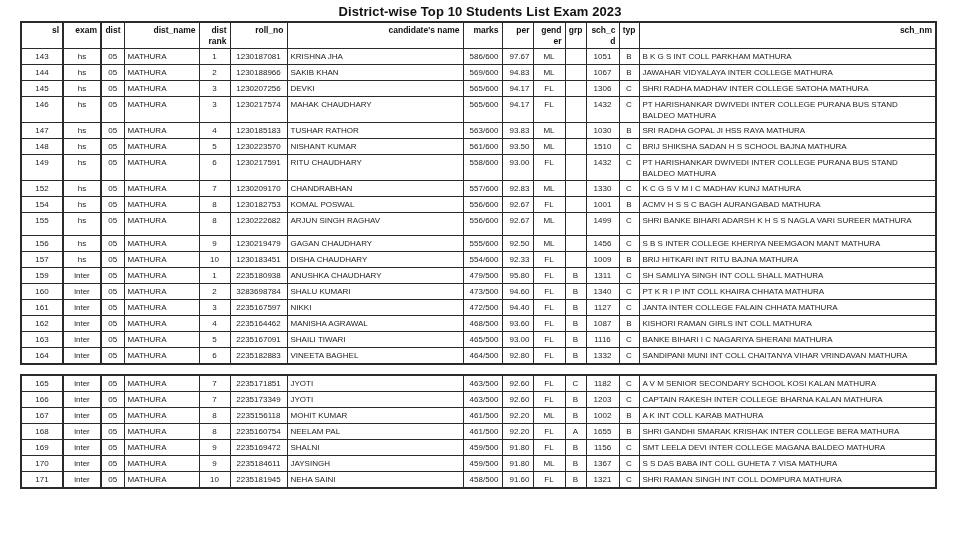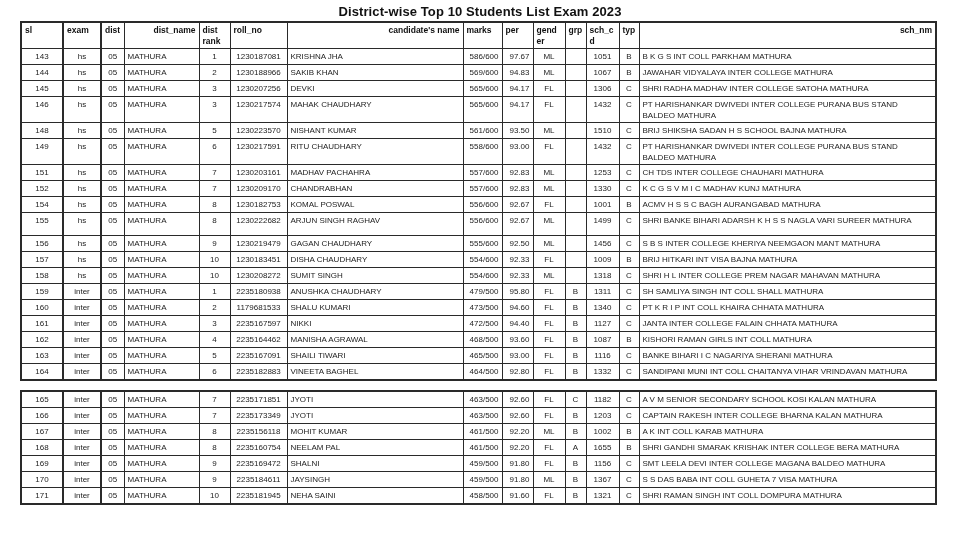--- a/index.html
+++ b/index.html
@@ -22,21 +22,21 @@
   .report td, .report th {
     border:1px solid #2a2a2a;
     font-size:8px; line-height:11px;
     padding:2px 3px 1px 3px;
     height:12px;
     vertical-align:top;
     overflow:hidden;
     word-wrap:break-word;
   }
   .report th {
-    font-size:8.5px; font-weight:bold; text-align:left;
+    font-size:8.5px; font-weight:bold; text-align:right;
     vertical-align:top; color:#111;
   }
   
   .report td:nth-child(2), .report th:nth-child(2),
   .report td:nth-child(3), .report th:nth-child(3) { border-left-width:2px; }
   
   .al-c { text-align:center; }
   .al-l { text-align:left; }
   .al-r { text-align:right;margin-top:41px; }
   .report th.al-l { text-align:right; }
@@ -141,20 +141,36 @@
         <td class="al-l">MAHAK CHAUDHARY</td>
         <td class="al-r">565/600</td>
         <td class="al-r">94.17</td>
         <td class="al-c">FL</td>
         <td class="al-c"></td>
         <td class="al-c">1432</td>
         <td class="al-c">C</td>
         <td class="al-l">PT HARISHANKAR DWIVEDI INTER COLLEGE PURANA BUS STAND BALDEO MATHURA</td>
       </tr>
       <tr>
+        <td class="al-c">147</td>
+        <td class="al-c">hs</td>
+        <td class="al-c">05</td>
+        <td class="al-l">MATHURA</td>
+        <td class="al-c">4</td>
+        <td class="al-c">1230185183</td>
+        <td class="al-l">TUSHAR RATHOR</td>
+        <td class="al-r">563/600</td>
+        <td class="al-r">93.83</td>
+        <td class="al-c">ML</td>
+        <td class="al-c"></td>
+        <td class="al-c">1030</td>
+        <td class="al-c">B</td>
+        <td class="al-l">SRI RADHA GOPAL JI HSS RAYA MATHURA</td>
+      </tr>
+      <tr>
         <td class="al-c">148</td>
         <td class="al-c">hs</td>
         <td class="al-c">05</td>
         <td class="al-l">MATHURA</td>
         <td class="al-c">5</td>
         <td class="al-c">1230223570</td>
         <td class="al-l">NISHANT KUMAR</td>
         <td class="al-r">561/600</td>
         <td class="al-r">93.50</td>
         <td class="al-c">ML</td>
@@ -173,36 +189,20 @@
         <td class="al-l">RITU CHAUDHARY</td>
         <td class="al-r">558/600</td>
         <td class="al-r">93.00</td>
         <td class="al-c">FL</td>
         <td class="al-c"></td>
         <td class="al-c">1432</td>
         <td class="al-c">C</td>
         <td class="al-l">PT HARISHANKAR DWIVEDI INTER COLLEGE PURANA BUS STAND BALDEO MATHURA</td>
       </tr>
       <tr>
-        <td class="al-c">151</td>
-        <td class="al-c">hs</td>
-        <td class="al-c">05</td>
-        <td class="al-l">MATHURA</td>
-        <td class="al-c">7</td>
-        <td class="al-c">1230203161</td>
-        <td class="al-l">MADHAV PACHAHRA</td>
-        <td class="al-r">557/600</td>
-        <td class="al-r">92.83</td>
-        <td class="al-c">ML</td>
-        <td class="al-c"></td>
-        <td class="al-c">1253</td>
-        <td class="al-c">C</td>
-        <td class="al-l">CH TDS INTER COLLEGE CHAUHARI MATHURA</td>
-      </tr>
-      <tr>
         <td class="al-c">152</td>
         <td class="al-c">hs</td>
         <td class="al-c">05</td>
         <td class="al-l">MATHURA</td>
         <td class="al-c">7</td>
         <td class="al-c">1230209170</td>
         <td class="al-l">CHANDRABHAN</td>
         <td class="al-r">557/600</td>
         <td class="al-r">92.83</td>
         <td class="al-c">ML</td>
@@ -266,37 +266,21 @@
         <td class="al-l">MATHURA</td>
         <td class="al-c">10</td>
         <td class="al-c">1230183451</td>
         <td class="al-l">DISHA CHAUDHARY</td>
         <td class="al-r">554/600</td>
         <td class="al-r">92.33</td>
         <td class="al-c">FL</td>
         <td class="al-c"></td>
         <td class="al-c">1009</td>
         <td class="al-c">B</td>
-        <td class="al-l">BRIJ HITKARI INT VISA BAJNA MATHURA</td>
-      </tr>
-      <tr>
-        <td class="al-c">158</td>
-        <td class="al-c">hs</td>
-        <td class="al-c">05</td>
-        <td class="al-l">MATHURA</td>
-        <td class="al-c">10</td>
-        <td class="al-c">1230208272</td>
-        <td class="al-l">SUMIT SINGH</td>
-        <td class="al-r">554/600</td>
-        <td class="al-r">92.33</td>
-        <td class="al-c">ML</td>
-        <td class="al-c"></td>
-        <td class="al-c">1318</td>
-        <td class="al-c">C</td>
-        <td class="al-l">SHRI H L INTER COLLEGE PREM NAGAR MAHAVAN MATHURA</td>
+        <td class="al-l">BRIJ HITKARI INT RITU BAJNA MATHURA</td>
       </tr>
       <tr>
         <td class="al-c">159</td>
         <td class="al-c">inter</td>
         <td class="al-c">05</td>
         <td class="al-l">MATHURA</td>
         <td class="al-c">1</td>
         <td class="al-c">2235180938</td>
         <td class="al-l">ANUSHKA CHAUDHARY</td>
         <td class="al-r">479/500</td>
@@ -306,21 +290,21 @@
         <td class="al-c">1311</td>
         <td class="al-c">C</td>
         <td class="al-l">SH SAMLIYA SINGH INT COLL SHALL MATHURA</td>
       </tr>
       <tr>
         <td class="al-c">160</td>
         <td class="al-c">inter</td>
         <td class="al-c">05</td>
         <td class="al-l">MATHURA</td>
         <td class="al-c">2</td>
-        <td class="al-c">1179681533</td>
+        <td class="al-c">3283698784</td>
         <td class="al-l">SHALU KUMARI</td>
         <td class="al-r">473/500</td>
         <td class="al-r">94.60</td>
         <td class="al-c">FL</td>
         <td class="al-c">B</td>
         <td class="al-c">1340</td>
         <td class="al-c">C</td>
         <td class="al-l">PT K R I P INT COLL KHAIRA CHHATA MATHURA</td>
       </tr>
       <tr>

